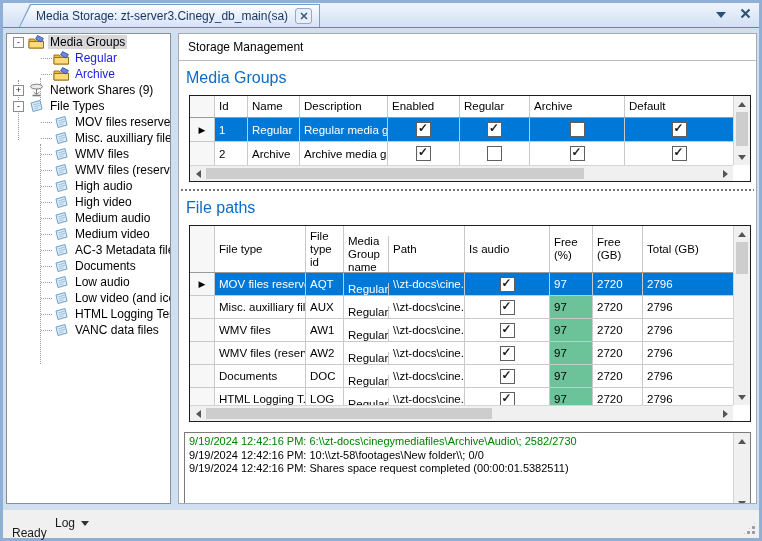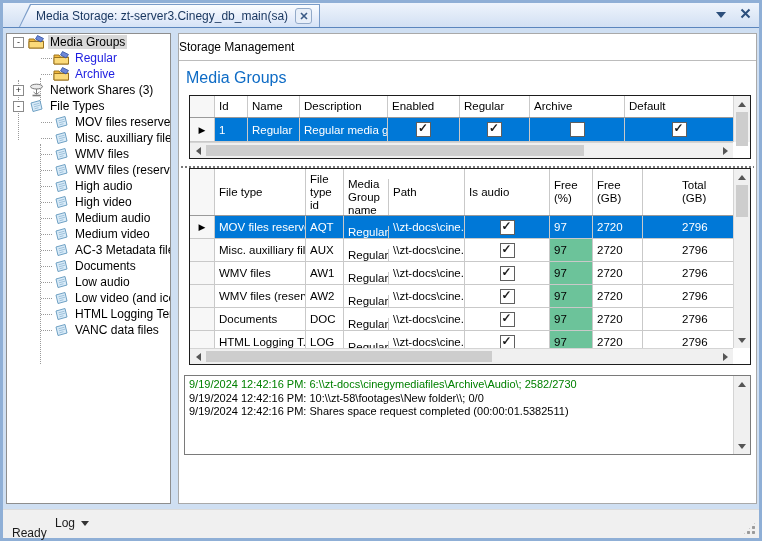--- a/index.html
+++ b/index.html
@@ -39,49 +39,49 @@
   .ticon{width:17px;height:14px;margin-right:3px;flex:0 0 auto;}
   .tlabel{padding:0 2px;color:#000;overflow:hidden;}
   .tlabel.blue{color:#1d1de0;}
   .tlabel.sel{background:#d8d8d8;}
   .vline{position:absolute;width:0;border-left:1px dotted #9a9a9a;}
   .vl1{left:11px;top:46px;height:60px;}
   .vl2{left:33px;top:44px;height:30px;}
   .vl3{left:33px;top:110px;height:220px;}
 
   
-  .sm-header{height:26px;line-height:26px;border-bottom:1px solid #bcbcbc;color:#000;}
+  .sm-header{height:26px;line-height:26px;padding-left:9px;border-bottom:1px solid #bcbcbc;color:#000;}
   .section-heading{color:#0d6bc5;font-size:16px;line-height:20px;margin:7px 0 7px 7px;}
   .splitter-dotted{height:3px;margin:6px 2px 0 2px;
        background-image:repeating-linear-gradient(90deg,#777 0 2px,transparent 2px 4px);background-size:4px 2px;background-repeat:repeat-x;background-position:0 1px;}
 
   
   .grid{position:relative;margin-left:10px;width:562px;border:1px solid #1d1d1d;background:#fff;box-sizing:border-box;}
-  .g1{height:64px;}
+  .g1{height:87px;}
   .g2{height:197px;}
   .gbody{position:absolute;left:0;top:0;right:17px;bottom:16px;overflow:hidden;}
   .ghead{display:flex;border-bottom:1px solid #9a9a9a;background:#fff;}
   .g1 .ghead{height:21px;}
   .g2 .ghead{height:46px;}
   .grow{display:flex;border-bottom:1px solid #c9c9c9;background:#fff;}
   .g1 .grow{height:23px;}
   .g2 .grow{height:22px;}
   .grow.sel{background:#0078d7;color:#fff;}
   .gc{border-right:1px solid #c9c9c9;padding:0 4px;display:flex;align-items:center;
       overflow:hidden;white-space:nowrap;box-sizing:border-box;font-size:11.5px;flex:0 0 auto;}
   .ghead .gc{white-space:normal;line-height:13px;}
   .gc.ck{justify-content:center;}
   .gc.c0{justify-content:center;background:#f7f7f7;padding:0;}
   .grow.sel .gc.c0{background:#f7f7f7;color:#000;}
   .gc.green{background:#6cc39a;color:#000;}
   .rowsel{font-size:9px;color:#000;}
   .g1 .c0{width:25px;} .g1 .c1{width:33px;} .g1 .c2{width:52px;} .g1 .c3{width:88px;}
   .g1 .c4{width:72px;} .g1 .c5{width:70px;} .g1 .c6{width:95px;} .g1 .c7{flex:1;border-right:none;}
   .g2 .c0{width:25px;} .g2 .c1{width:91px;} .g2 .c2{width:38px;} .g2 .c3{width:45px;margin-top:10px;} .g2 .c4{width:76px;}
-  .g2 .c5{width:85px;} .g2 .c6{width:43px;} .g2 .c7{width:50px;} .g2 .c8{flex:1;border-right:none;margin-left:35px;}
+  .g2 .c5{width:85px;} .g2 .c6{width:43px;} .g2 .c7{width:50px;} .g2 .c8{flex:1;border-right:none;}
   .cb{display:inline-block;width:13px;height:13px;border:1px solid #5f5f5f;background:#fff;position:relative;}
   .cb.checked::after{content:"✓";position:absolute;left:1px;top:-1px;font-size:12px;font-weight:bold;color:#1a1a1a;line-height:13px;}
 
   
   .vsb{position:absolute;right:0;top:0;bottom:16px;width:17px;background:#f0f0f0;border-left:1px solid #d4d4d4;
        display:flex;flex-direction:column;box-sizing:border-box;}
   .hsb{position:absolute;left:0;right:17px;bottom:0;height:16px;background:#f0f0f0;border-top:1px solid #d4d4d4;
        display:flex;box-sizing:border-box;}
   .sbtn{flex:0 0 16px;display:flex;align-items:center;justify-content:center;}
   .strack{flex:1;position:relative;}
@@ -172,21 +172,21 @@
           <span class="tlabel blue">Archive</span>
         </div>
         <div class="trow lvl0">
           <span class="expbox">+</span>
           <span class="ticon"><svg width="17" height="14" viewBox="0 0 17 14">
               <ellipse cx="8.5" cy="3.6" rx="6" ry="2.4" fill="#ececec" stroke="#7a7a7a"></ellipse>
               <path d="M8.5 6 v5" stroke="#7a7a7a"></path>
               <path d="M4.5 12.5 h8" stroke="#7a7a7a" stroke-width="1.6"></path>
               <path d="M5.5 9 L8.5 11.3 L11.5 9" stroke="#8a8a8a" fill="none"></path>
             </svg></span>
-          <span class="tlabel">Network Shares (3)</span>
+          <span class="tlabel">Network Shares (9)</span>
         </div>
         <div class="trow lvl0">
           <span class="expbox">-</span>
           <span class="ticon"><svg width="17" height="14" viewBox="0 0 17 14">
               <path d="M3 4 l9 -2.5 2 8.5 -9 2.5 z" fill="#d9ebf8" stroke="#6fa1c4"></path>
               <path d="M5.5 5.8 l6 -1.6 M6 7.8 l6 -1.6 M6.5 9.8 l4 -1.1" stroke="#8fb8d4" stroke-width="0.8" fill="none"></path>
             </svg></span>
           <span class="tlabel">File Types</span>
         </div>
         <div class="trow lvl1">
@@ -366,20 +366,21 @@
               <div class="sthumb thumb-h1"></div>
             </div>
           <div class="sbtn">
               <span class="tri tri-right"></span>
             </div>
         </div>
       </div>
 
       <div class="splitter-dotted"></div>
 
+      <div class="section-heading">File paths</div>
 
       <div class="grid g2">
         <div class="gbody" id="g2body">
             <div class="ghead">
               <div class="gc c0"></div>
               <div class="gc c1">File type</div>
               <div class="gc c2">File type id</div>
               <div class="gc c3">Media Group name</div>
               <div class="gc c4">Path</div>
               <div class="gc c5">Is audio</div>

